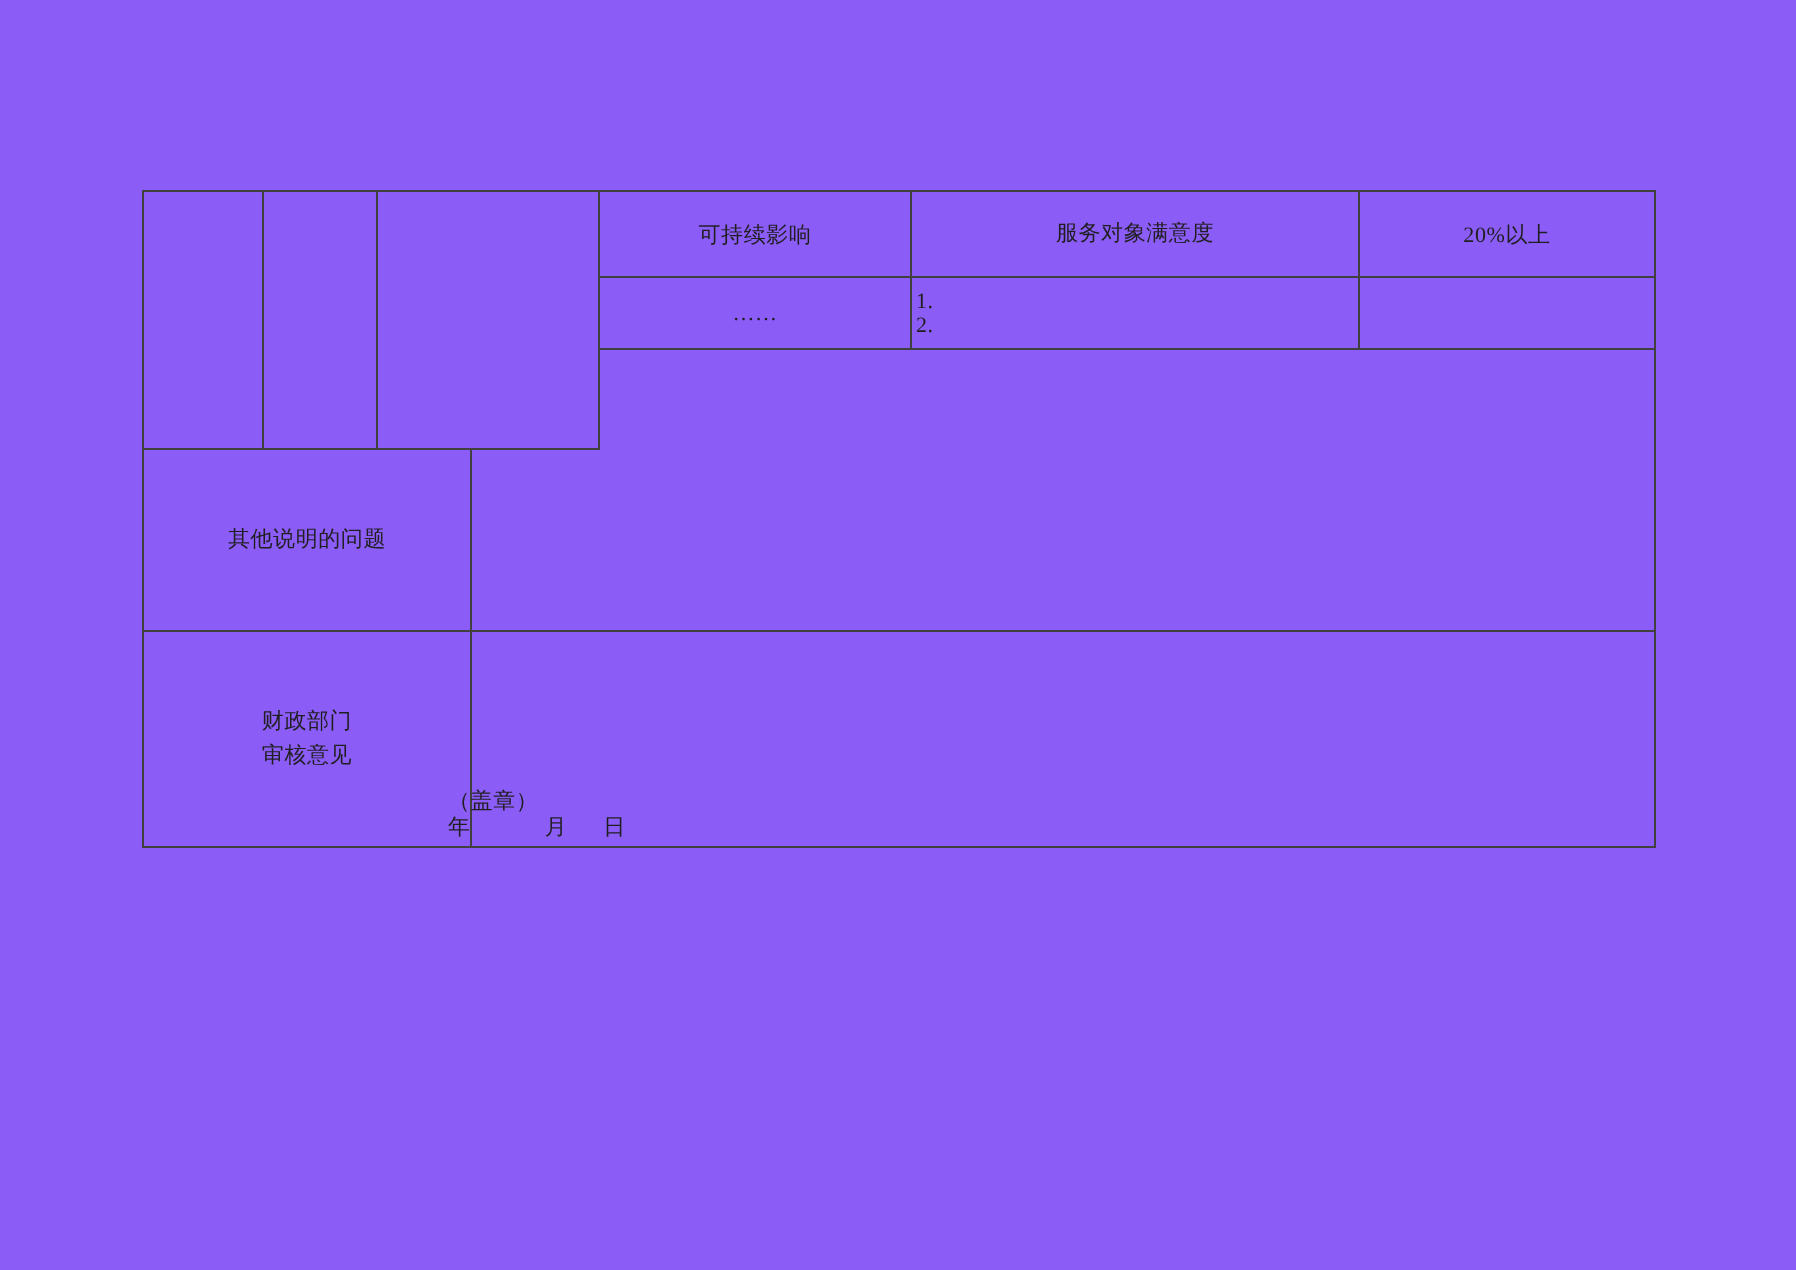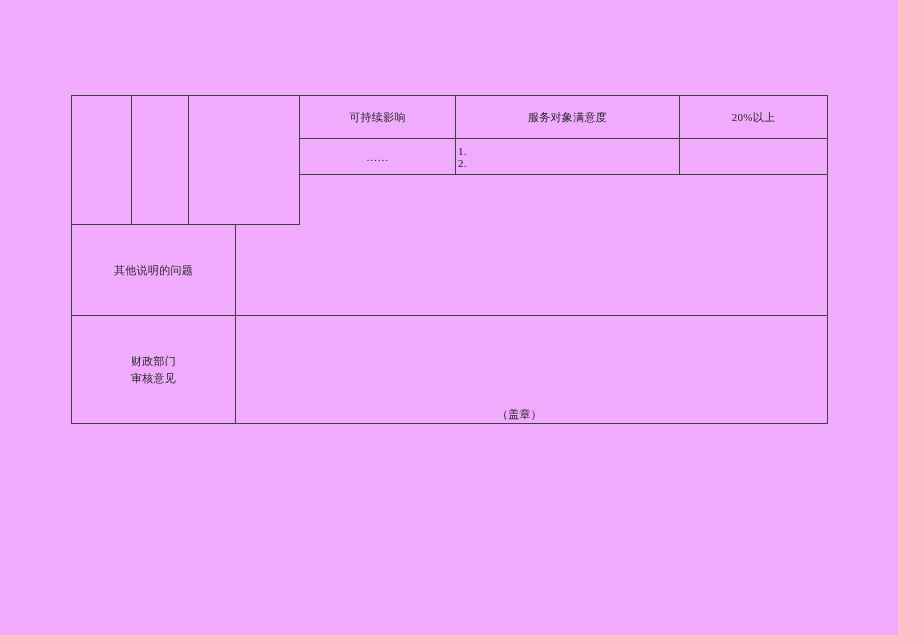--- a/index.html
+++ b/index.html
@@ -4,21 +4,21 @@
 <style>
   html, body {
     margin: 0;
     padding: 0;
     background: #ffffff;
   }
   .page {
     position: relative;
     width: 898px;
     height: 635px;
-    background: #f0abfc;
+    background: #8b5cf6;
     font-family: "Liberation Serif", "DejaVu Serif", serif;
     color: #1f1f1f;
     font-size: 11px;
     letter-spacing: 0.3px;
     overflow: hidden;
   }
   .form-table {
     position: absolute;
     left: 71px;
     top: 95px;
@@ -81,21 +81,20 @@
     box-sizing: border-box;
     flex: 1 1 auto;
     position: relative;
   }
   .bordered-bottom { border-bottom: 1px solid var(--line, #404040); }
   .seal-block {
     position: absolute;
     left: 0;
     right: 0;
     bottom: 2px;
-    text-align: center;
     line-height: 13px;
     transform: translateX(-12px);
   }
   .date-month { margin-left: 37px; }
   .date-day { margin-left: 18px; }
 </style>
 </head>
 <body style="background: rgb(255, 255, 255);">
 
 <div class="page" style="color: rgb(31, 31, 31);">
@@ -125,18 +124,21 @@
     </div>
 
     <div class="lower-row review-row">
       <div class="label-cell">
         <span>财政部门</span>
         <span>审核意见</span>
       </div>
       <div class="content-cell">
         <div class="seal-block">
           <div>（盖章）</div>
+          <div>
+            <span>年</span><span class="date-month">月</span><span class="date-day">日</span>
+          </div>
         </div>
       </div>
     </div>
 
   </div>
 </div>
 
 </body></html>

